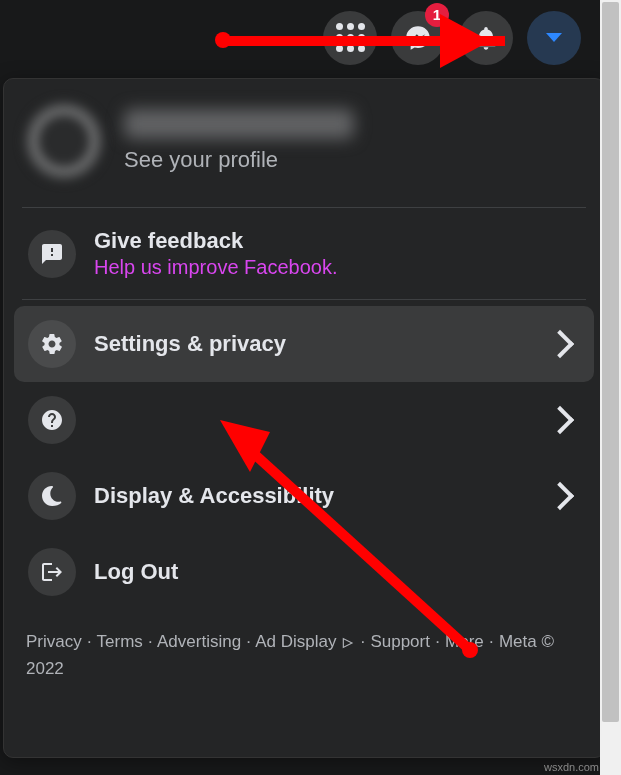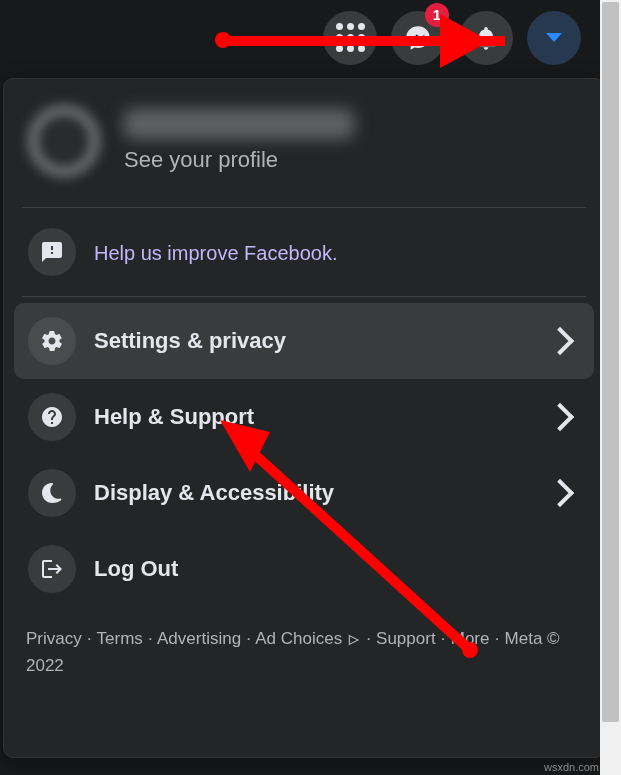--- a/index.html
+++ b/index.html
@@ -139,21 +139,21 @@
     .menu-item.selected .menu-icon {
       background: #4a4b4c;
     }
     .menu-text .title {
       font-size: 22px;
       font-weight: 600;
       color: #e4e6eb;
     }
     .menu-text .sub {
       font-size: 20px;
-      color: #c4b5fd;
+      color: #d946ef;
       margin-top: 2px;
     }
     .chevron {
       margin-left: auto;
       width: 20px;
       height: 20px;
       border-top: 4px solid #e4e6eb;
       border-right: 4px solid #e4e6eb;
       transform: rotate(45deg);
       margin-right: 10px;
@@ -286,20 +286,21 @@
 
   <div class="divider"></div>
 
   <div class="menu-item">
     <div class="menu-icon">
       <svg width="24" height="24" viewBox="0 0 24 24">
           <path fill="#e4e6eb" d="M20 2H4c-1.1 0-2 .9-2 2v18l4-4h14c1.1 0 2-.9 2-2V4c0-1.1-.9-2-2-2zm-7 12h-2v-2h2v2zm0-4h-2V6h2v4z"></path>
         </svg>
     </div>
     <div class="menu-text">
+      <div class="title">Give feedback</div>
       <div class="sub">Help us improve Facebook.</div>
     </div>
   </div>
 
   <div class="divider"></div>
 
   <div class="menu-item selected">
     <div class="menu-icon">
       <svg width="24" height="24" viewBox="0 0 24 24">
           <path fill="#e4e6eb" d="M19.4 13c0-.3.1-.7.1-1s0-.7-.1-1l2.1-1.6c.2-.1.2-.4.1-.6l-2-3.5c-.1-.2-.4-.3-.6-.2l-2.5 1c-.5-.4-1.1-.7-1.7-1l-.4-2.6c0-.2-.2-.4-.5-.4h-4c-.2 0-.4.2-.5.4l-.4 2.6c-.6.3-1.2.6-1.7 1l-2.5-1c-.2-.1-.5 0-.6.2l-2 3.5c-.1.2-.1.5.1.6L4.6 11c0 .3-.1.7-.1 1s0 .7.1 1l-2.1 1.6c-.2.1-.2.4-.1.6l2 3.5c.1.2.4.3.6.2l2.5-1c.5.4 1.1.7 1.7 1l.4 2.6c0 .2.2.4.5.4h4c.2 0 .4-.2.5-.4l.4-2.6c.6-.3 1.2-.6 1.7-1l2.5 1c.2.1.5 0 .6-.2l2-3.5c.1-.2.1-.5-.1-.6L19.4 13zM12 15.5c-1.9 0-3.5-1.6-3.5-3.5s1.6-3.5 3.5-3.5 3.5 1.6 3.5 3.5-1.6 3.5-3.5 3.5z"></path>
@@ -309,23 +310,20 @@
       <div class="title">Settings &amp; privacy</div>
     </div>
     <div class="chevron"></div>
   </div>
 
   <div class="menu-item">
     <div class="menu-icon">
       <svg width="24" height="24" viewBox="0 0 24 24">
           <path fill="#e4e6eb" d="M12 2C6.5 2 2 6.5 2 12s4.5 10 10 10 10-4.5 10-10S17.5 2 12 2zm1 17h-2v-2h2v2zm2.1-7.8l-.9.9c-.7.7-1.2 1.3-1.2 2.9h-2v-.5c0-1.1.4-2.1 1.2-2.9l1.2-1.3c.4-.3.6-.8.6-1.3 0-1.1-.9-2-2-2s-2 .9-2 2H8c0-2.2 1.8-4 4-4s4 1.8 4 4c0 .9-.4 1.7-.9 2.2z"></path>
         </svg>
-    </div>
-    <div class="menu-text">
-      <div class="title">Help &amp; Support</div>
     </div>
     <div class="chevron"></div>
   </div>
 
   <div class="menu-item">
     <div class="menu-icon">
       <svg width="24" height="24" viewBox="0 0 24 24">
           <path fill="#e4e6eb" d="M12.3 22h-.2C6.5 21.9 2 17.3 2 11.7 2 6.3 6.3 2 11.7 2h.4c.4 0 .7.2.9.6.1.3.1.7-.2 1-1.6 1.6-2.5 3.7-2.5 5.9 0 4.6 3.7 8.3 8.3 8.3.6 0 1.1-.1 1.7-.2.4-.1.7.1.9.4.2.3.2.7 0 1C19.3 21.1 15.9 22 12.3 22z"></path>
         </svg>
     </div>
@@ -343,21 +341,21 @@
     </div>
     <div class="menu-text">
       <div class="title">Log Out</div>
     </div>
   </div>
 
   <div class="footer">
     <a>Privacy</a> ·
     <a>Terms</a> ·
     <a>Advertising</a> ·
-    <a>Ad Choices</a>
+    <a>Ad Display</a>
     <svg style="display:inline;vertical-align:middle" width="14" height="14" viewBox="0 0 24 24">
         <path fill="#b0b3b8" d="M3 3v18l18-9L3 3zm2 3.2L16.8 12 5 17.8V6.2z"></path>
       </svg> ·
     <a>Support</a> ·
     <a>More</a> ·
     <span>Meta © 2022</span>
   </div>
 
 </div>
 

